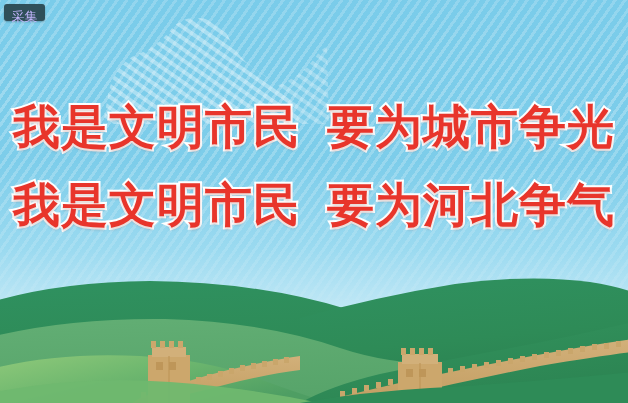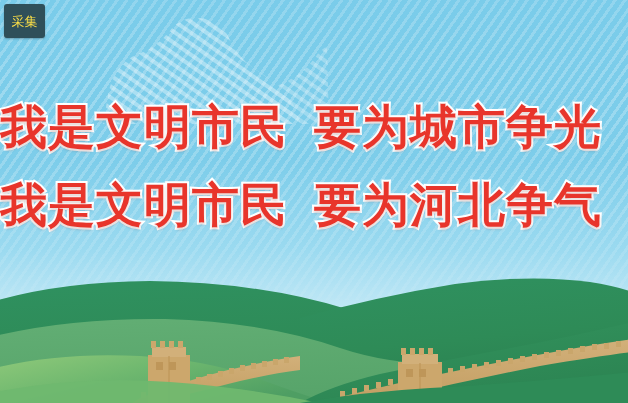--- a/index.html
+++ b/index.html
@@ -74,20 +74,21 @@
     left: 0; top: 0;
     width: 628px; height: 403px;
   }
 
   
   .slogan {
     position: absolute;
     left: 0;
     top: 88px;
     width: 628px;
+    text-align: center;
     z-index: 6;
   }
   .slogan-line {
     font-family: "DejaVu Sans", "Liberation Sans", sans-serif;
     font-weight: 700;
     font-size: 47px;
     line-height: 78px;
     letter-spacing: 1px;
     color: #E8352B;
     white-space: nowrap;
@@ -98,25 +99,25 @@
        0 2px 3px rgba(120,40,30,0.25);
   }
   .gap { display: inline-block; width: 26px; }
 
   
   .capture-btn {
     position: absolute;
     left: 4px;
     top: 4px;
     width: 41px;
-    height: 34px;
+    height: 17px;
     background: #2F4F59;
     border: none;
     border-radius: 3px;
-    color: #fde047;
+    color: #c4b5fd;
     font-family: "DejaVu Sans", "Liberation Sans", sans-serif;
     font-size: 13px;
     line-height: 25px;
     text-align: center;
     letter-spacing: 0px;
     cursor: pointer;
     z-index: 20;
     box-shadow: 0 1px 2px rgba(0,0,0,0.25);
     padding: 0;
     user-select: none;

